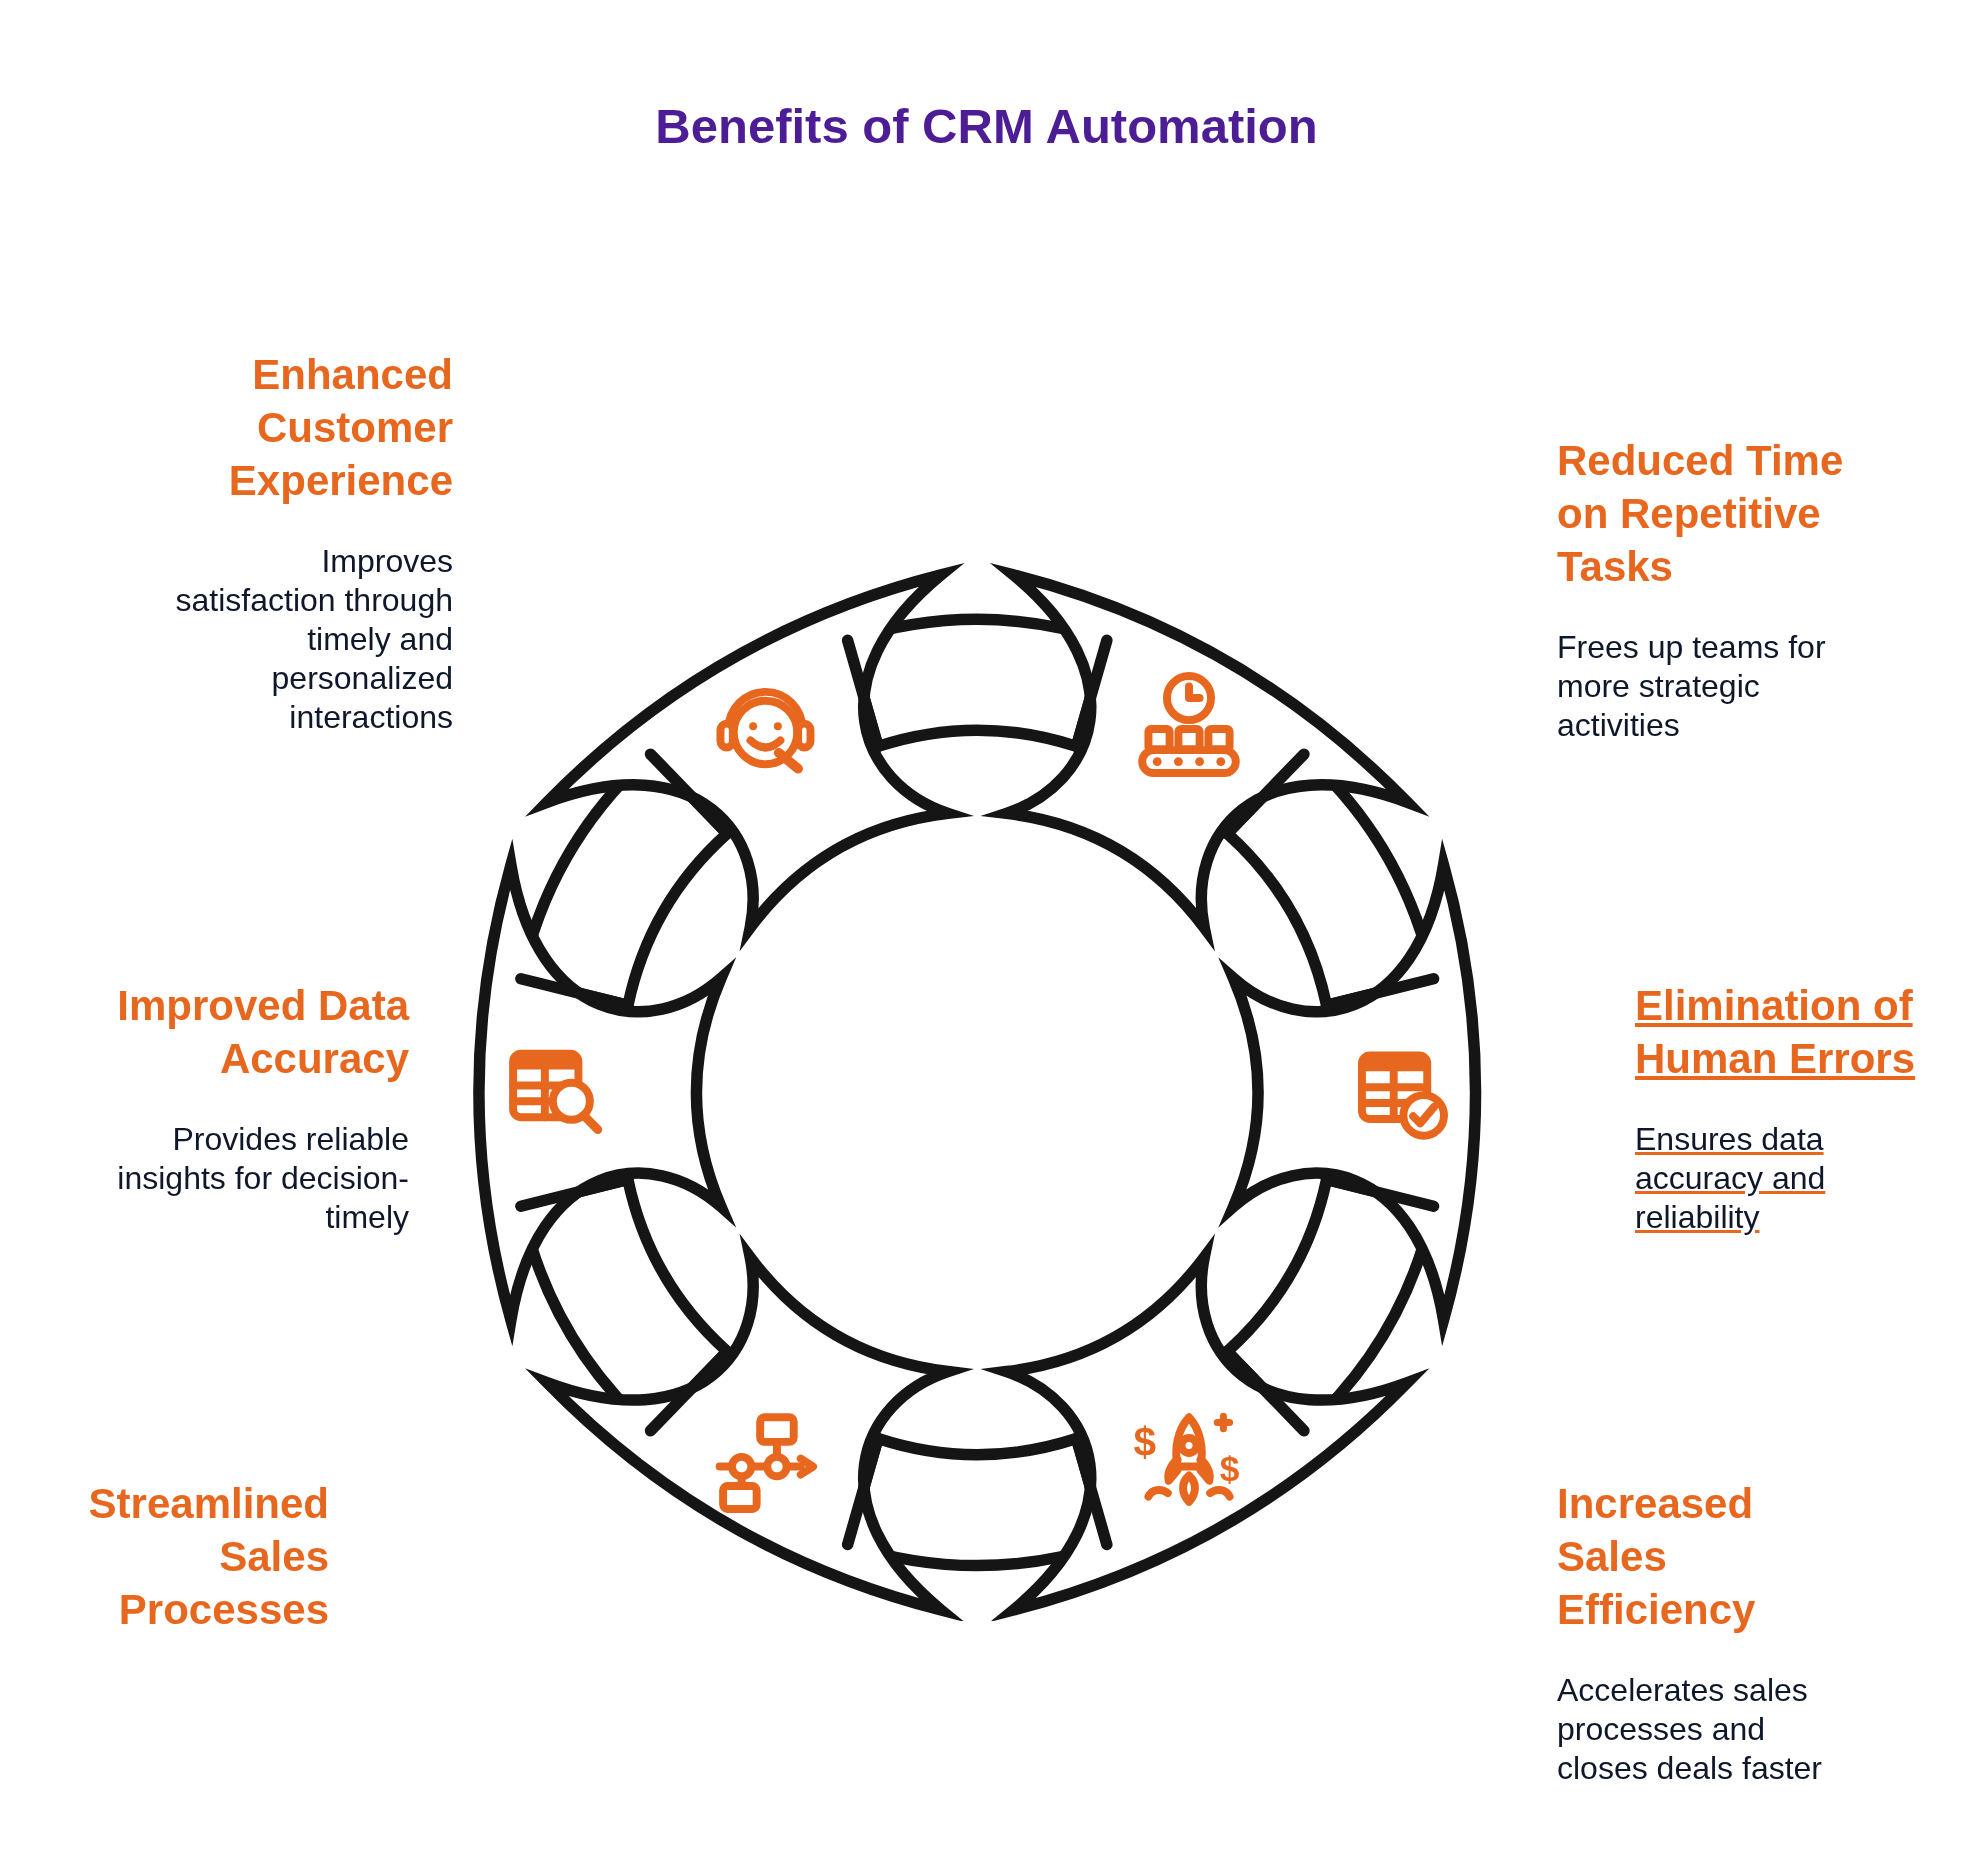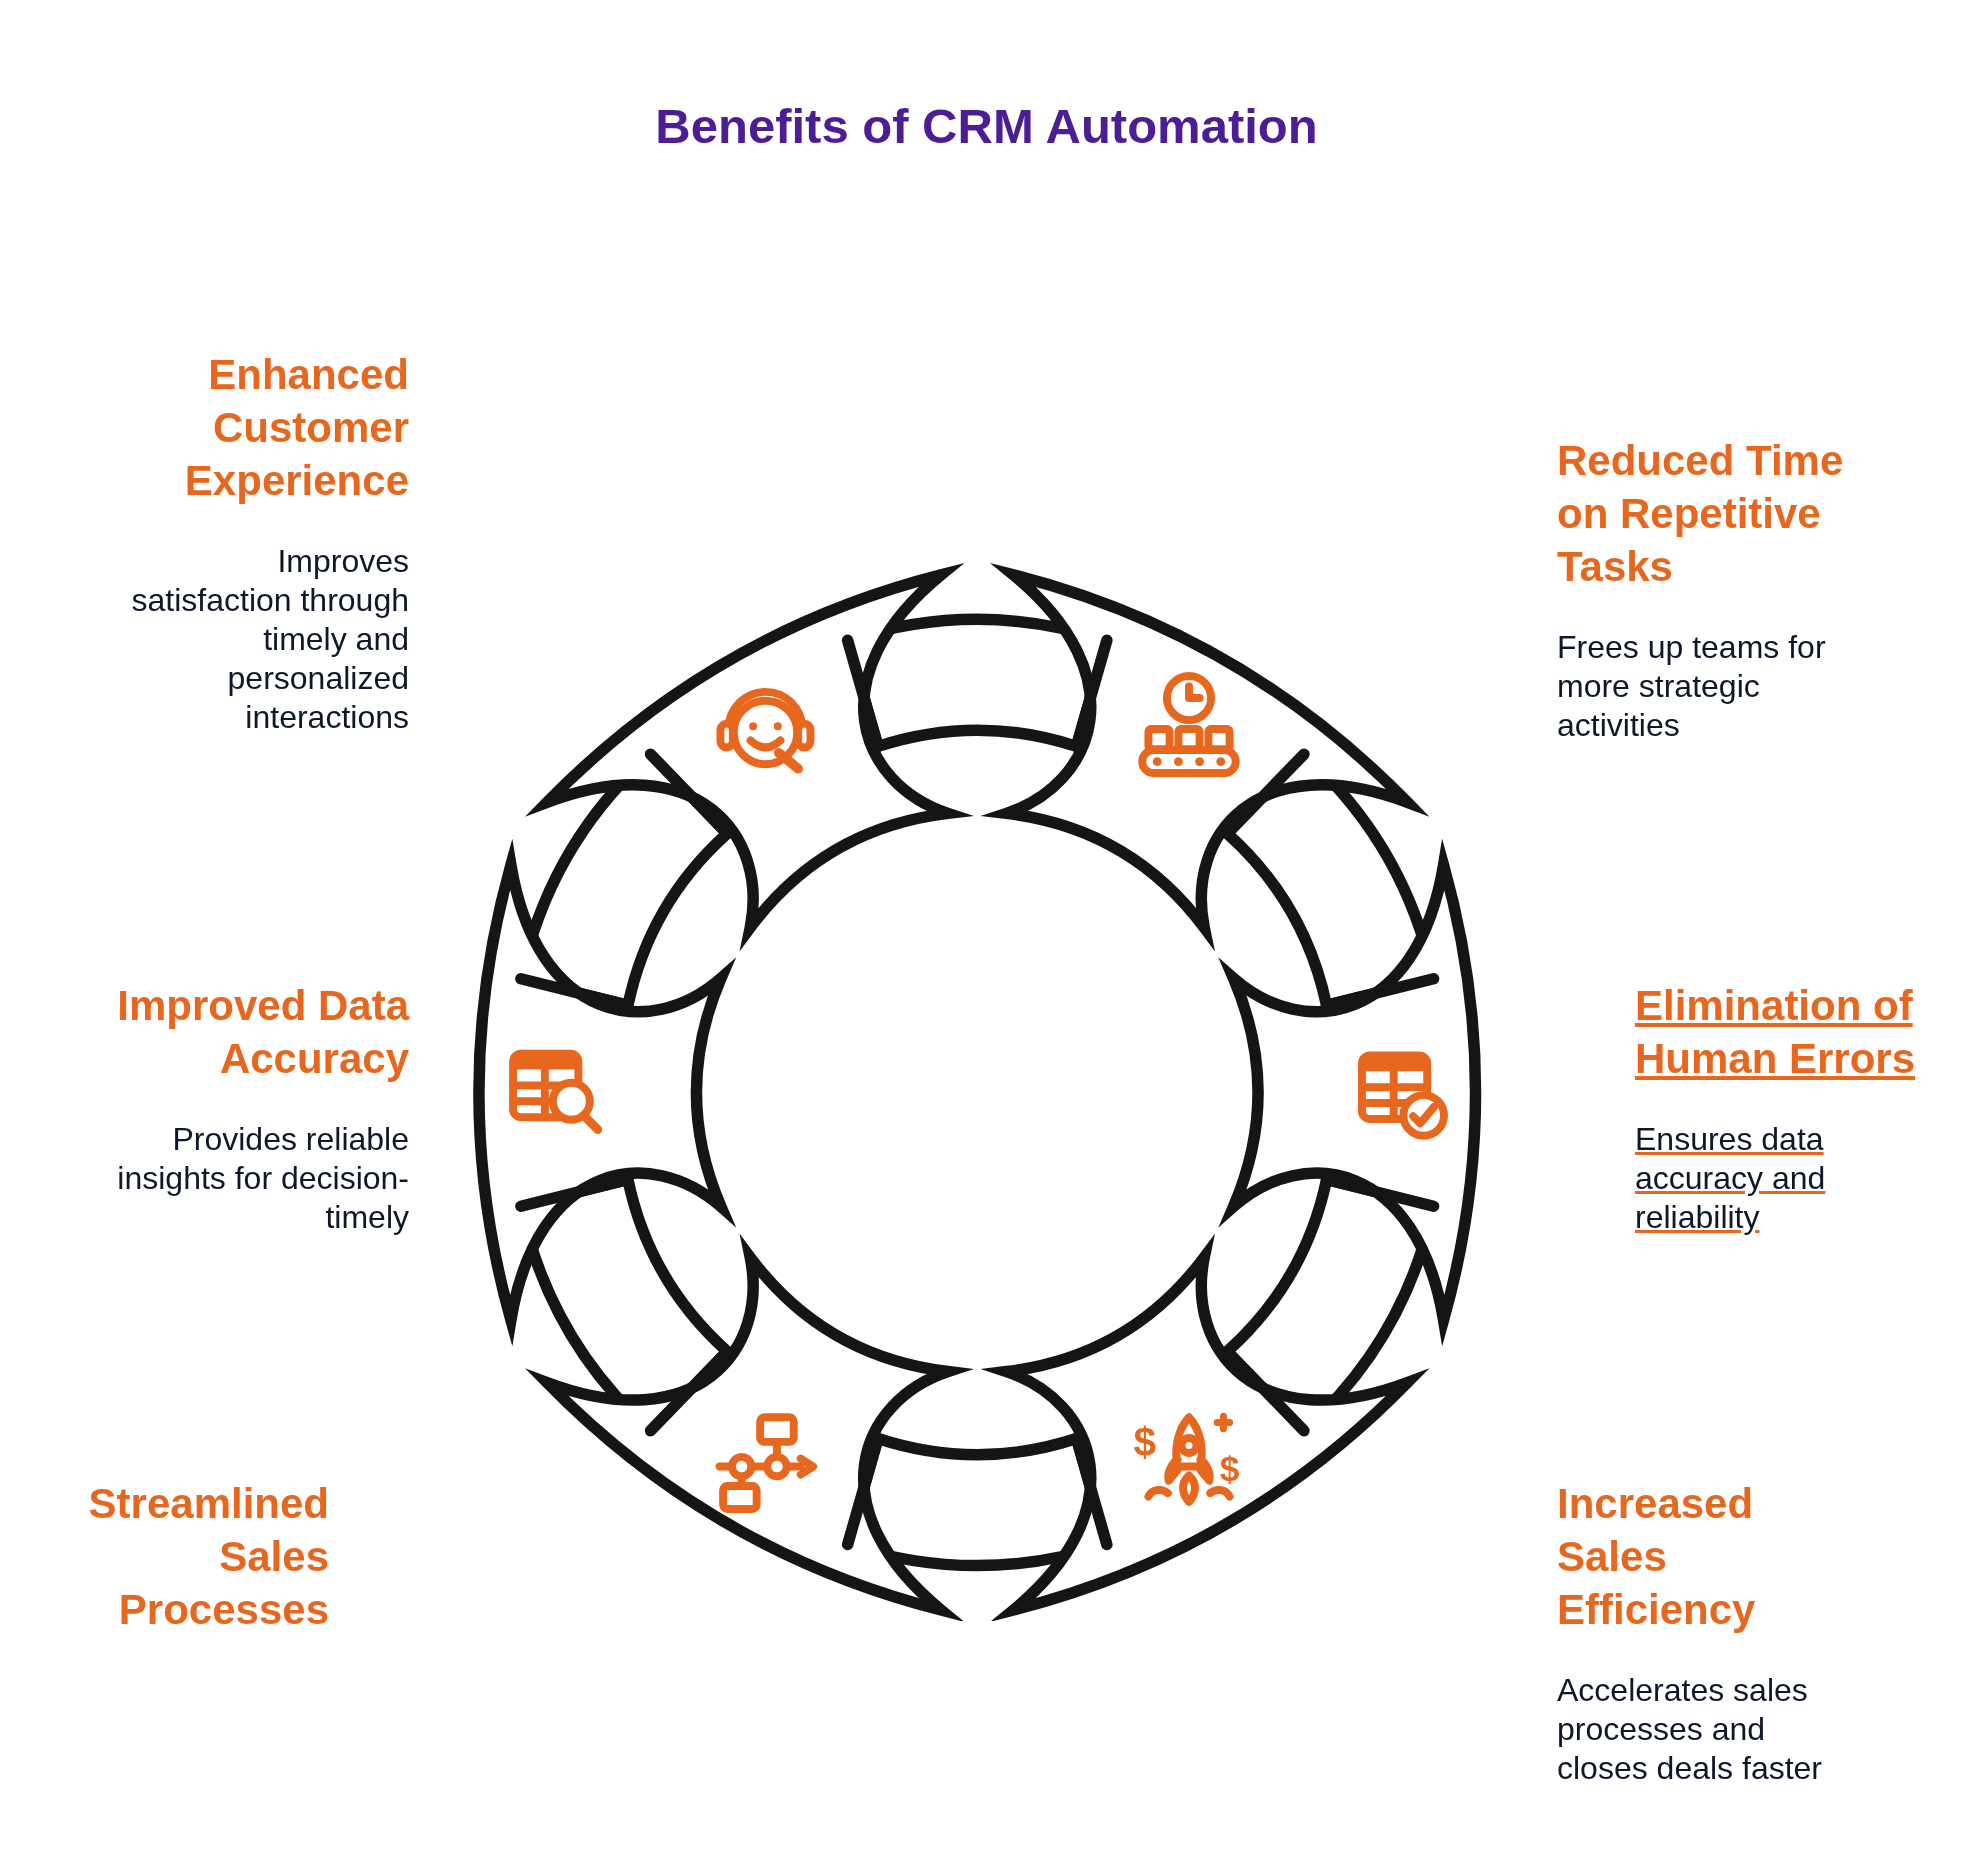--- a/index.html
+++ b/index.html
@@ -15,21 +15,21 @@
   .benefit.right{text-align:left;}
   svg text{font-family:"Liberation Sans",sans-serif;}
 </style>
 </head>
 <body>
 
 <div class="page">
 
   <h1 class="title">Benefits of CRM Automation</h1>
 
-  <section class="benefit left" style="right:1556px;top:348px;">
+  <section class="benefit left" style="right:1512px;top:348px;">
     <h2>Enhanced
 Customer
 Experience</h2>
     <p>Improves
 satisfaction through
 timely and
 personalized
 interactions</p>
   </section>
 

